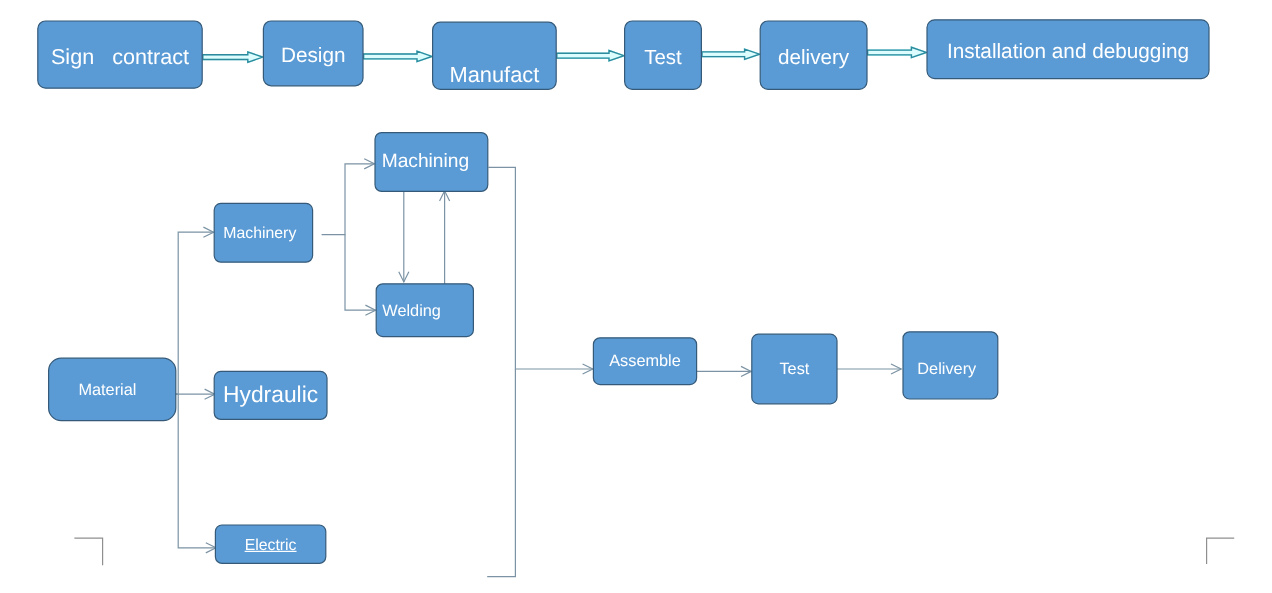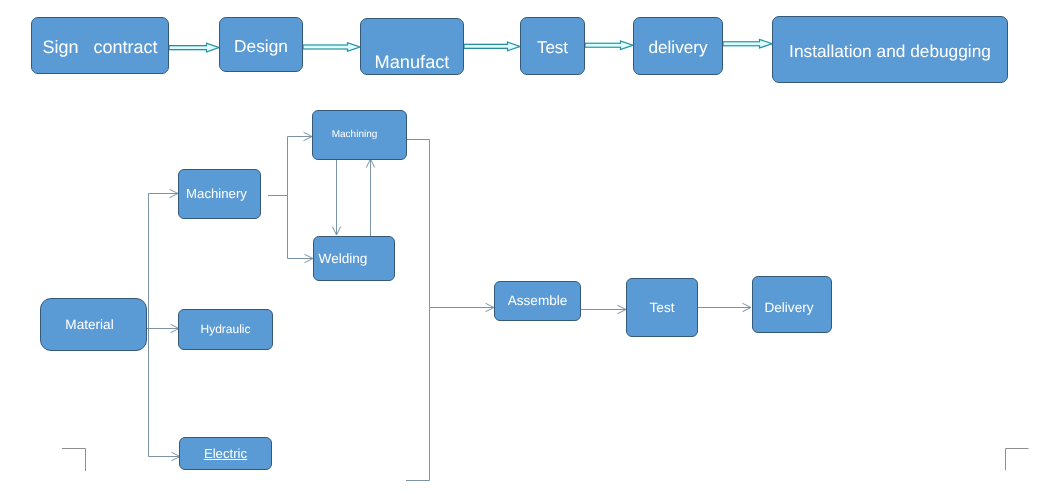--- a/index.html
+++ b/index.html
@@ -61,24 +61,24 @@
         <path d="M 1028.5 448.5 L 1005.5 448.5 L 1005.5 470" fill="none" stroke="#8f8f8f" stroke-width="1" stroke-linecap="butt" stroke-linejoin="miter"></path>
       </g>
   </svg>
 
   <div id="nodes">
       <div class="node top" style="left: 31px; top: 17px; width: 138px; height: 57px; font-size: 18px;"><span style="transform: translateY(2px);">Sign   contract</span></div>
       <div class="node top" style="left: 219px; top: 17px; width: 84px; height: 55px; font-size: 17.3px;"><span style="transform: translateY(2px);">Design</span></div>
       <div class="node top" style="left: 360px; top: 18px; width: 104px; height: 57px; font-size: 18.2px;"><span style="transform: translateY(2px); margin-top: 28px;">Manufact</span></div>
       <div class="node top" style="left: 520px; top: 17px; width: 65px; height: 58px; font-size: 17px;"><span style="transform: translateY(2px);">Test</span></div>
       <div class="node top" style="left: 633px; top: 17px; width: 90px; height: 58px; font-size: 17.2px;"><span style="transform: translateY(2px);">delivery</span></div>
-      <div class="node top" style="left: 772px; top: 16px; width: 236px; height: 67px; font-size: 17.3px;"><span style="transform: translateY(2px);">Installation and debugging</span></div>
+      <div class="node top" style="left: 772px; top: 16px; width: 236px; height: 50px; font-size: 17.3px;"><span style="transform: translateY(2px);">Installation and debugging</span></div>
       <div class="node bot" style="left: 40px; top: 298px; width: 107px; height: 53px; font-size: 13.6px; border-radius: 11px;"><span style="transform: translateX(-4px);">Material</span></div>
       <div class="node bot" style="left: 178px; top: 169px; width: 83px; height: 50px; font-size: 13.2px;"><span style="transform: translateX(-3px);">Machinery</span></div>
-      <div class="node bot" style="left: 178px; top: 309px; width: 95px; height: 41px; font-size: 12px;"><span>Hydraulic</span></div>
+      <div class="node bot" style="left: 178px; top: 309px; width: 95px; height: 41px; font-size: 19px;"><span>Hydraulic</span></div>
       <div class="node bot" style="left: 179px; top: 437px; width: 93px; height: 33px; font-size: 13.2px; text-decoration: underline;"><span>Electric</span></div>
-      <div class="node bot" style="left: 312px; top: 110px; width: 95px; height: 50px; font-size: 10px;"><span style="transform: translateX(-5px);">Machining</span></div>
+      <div class="node bot" style="left: 312px; top: 110px; width: 95px; height: 50px; font-size: 16px;"><span style="transform: translateX(-5px);">Machining</span></div>
       <div class="node bot" style="left: 313px; top: 236px; width: 82px; height: 45px; font-size: 13.6px;"><span style="transform: translateX(-11px);">Welding</span></div>
       <div class="node bot" style="left: 494px; top: 281px; width: 87px; height: 40px; font-size: 13.6px;"><span>Assemble</span></div>
       <div class="node bot" style="left: 626px; top: 278px; width: 72px; height: 59px; font-size: 13.6px;"><span>Test</span></div>
       <div class="node bot" style="left: 752px; top: 276px; width: 80px; height: 57px; font-size: 13.6px;"><span style="transform: translateX(-3px) translateY(3px);">Delivery</span></div>
     </div>
 </div>
 
 </body></html>

